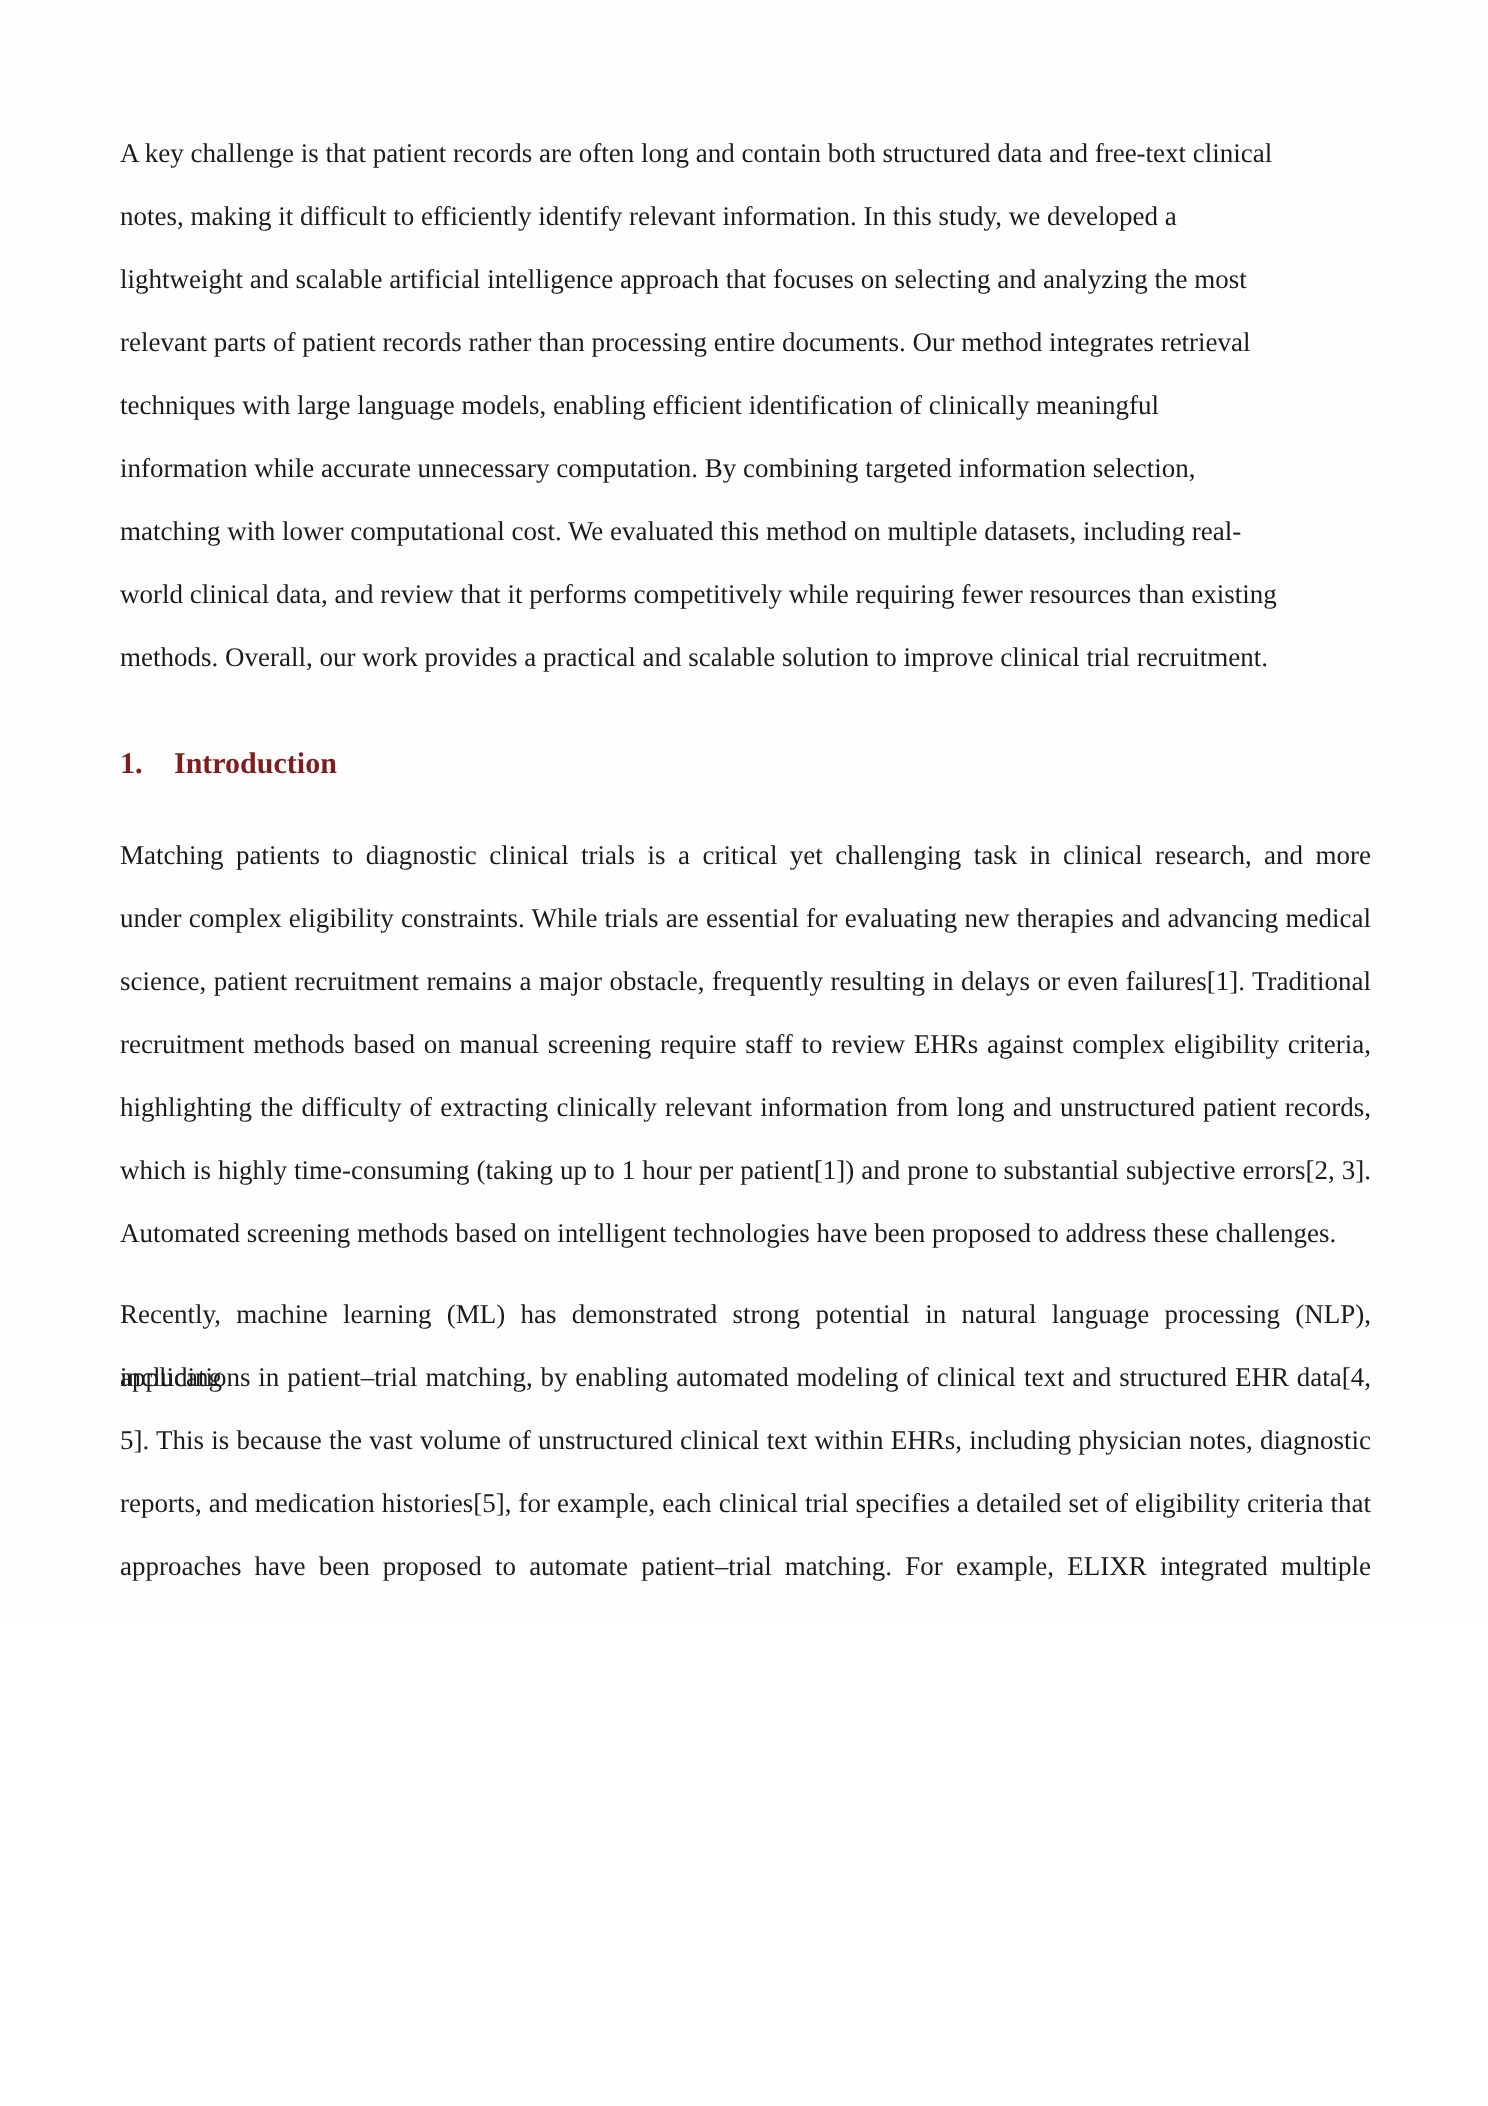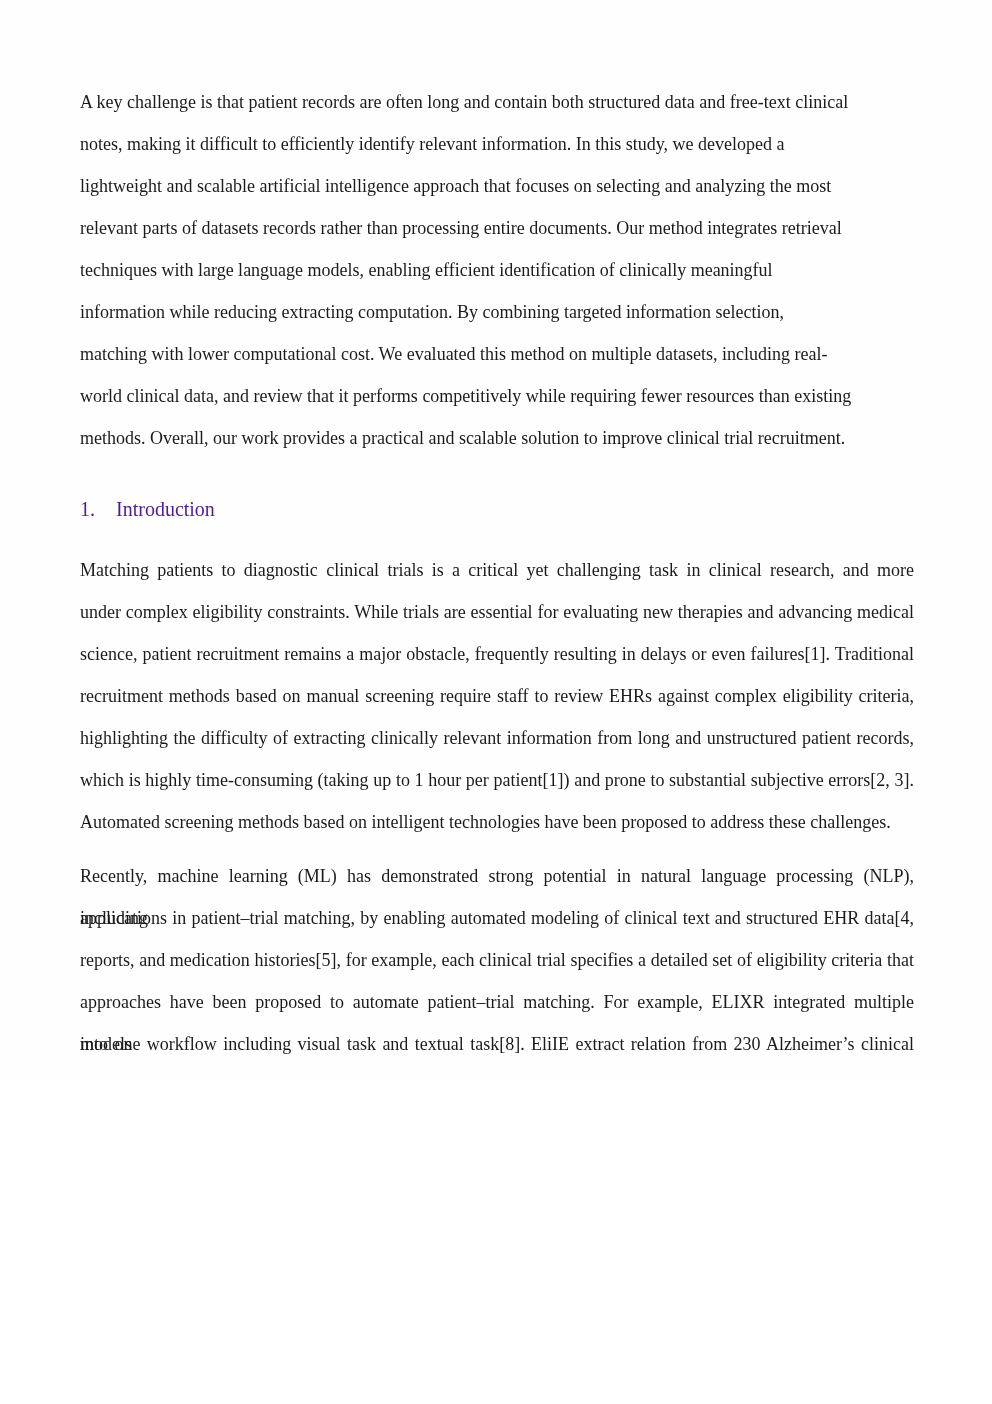--- a/index.html
+++ b/index.html
@@ -32,22 +32,22 @@
     white-space: normal;
     text-align: justify;
     text-align-last: justify;
     text-justify: inter-word;
   }
   .heading {
     margin: 30px 0 0 0;
     height: 40px;
     line-height: 40px;
     font-size: 20px;
-    font-weight: normal;
-    color: #4c1d95;
+    font-weight: bold;
+    color: #7f1d1d;
   }
   .heading .num { margin-right: 16px; }
   .intro-p1 { margin-top: 20px; }
   .intro-p2 { margin-top: 12px; }
   .pageno {
     margin-top: 50px;
     height: 42px;
     line-height: 42px;
     text-align: center;
     font-size: 17px;
@@ -56,23 +56,23 @@
 </head>
 <body>
 
 <div class="page">
   <div class="content">
 
     <p class="para abstract">
       <span class="ln">A key challenge is that patient records are often long and contain both structured data and free-text clinical</span>
       <span class="ln">notes, making it difficult to efficiently identify relevant information. In this study, we developed a</span>
       <span class="ln">lightweight and scalable artificial intelligence approach that focuses on selecting and analyzing the most</span>
-      <span class="ln">relevant parts of datasets records rather than processing entire documents. Our method integrates retrieval</span>
+      <span class="ln">relevant parts of patient records rather than processing entire documents. Our method integrates retrieval</span>
       <span class="ln">techniques with large language models, enabling efficient identification of clinically meaningful</span>
-      <span class="ln">information while reducing extracting computation. By combining targeted information selection,</span>
+      <span class="ln">information while accurate unnecessary computation. By combining targeted information selection,</span>
       <span class="ln">matching with lower computational cost. We evaluated this method on multiple datasets, including real-</span>
       <span class="ln">world clinical data, and review that it performs competitively while requiring fewer resources than existing</span>
       <span class="ln">methods. Overall, our work provides a practical and scalable solution to improve clinical trial recruitment.</span>
     </p>
 
     <h2 class="heading">
       <span class="num">1.</span>
       <span>Introduction</span>
     </h2>
 
@@ -82,20 +82,21 @@
       <span class="ln j">science, patient recruitment remains a major obstacle, frequently resulting in delays or even failures[1]. Traditional</span>
       <span class="ln j">recruitment methods based on manual screening require staff to review EHRs against complex eligibility criteria,</span>
       <span class="ln j">highlighting the difficulty of extracting clinically relevant information from long and unstructured patient records,</span>
       <span class="ln j">which is highly time-consuming (taking up to 1 hour per patient[1]) and prone to substantial subjective errors[2, 3].</span>
       <span class="ln">Automated screening methods based on intelligent technologies have been proposed to address these challenges.</span>
     </p>
 
     <p class="para intro-p2">
       <span class="ln j">Recently, machine learning (ML) has demonstrated strong potential in natural language processing (NLP), including</span>
       <span class="ln j">applications in patient–trial matching, by enabling automated modeling of clinical text and structured EHR data[4,</span>
+      <span class="ln j">5]. This is because the vast volume of unstructured clinical text within EHRs, including physician notes, diagnostic</span>
       <span class="ln j">reports, and medication histories[5], for example, each clinical trial specifies a detailed set of eligibility criteria that</span>
       <span class="ln j">approaches have been proposed to automate patient–trial matching. For example, ELIXR integrated multiple models</span>
       <span class="ln j">into one workflow including visual task and textual task[8]. EliIE extract relation from 230 Alzheimer’s clinical</span>
     </p>
 
     <div class="pageno">3</div>
 
   </div>
 </div>
 

